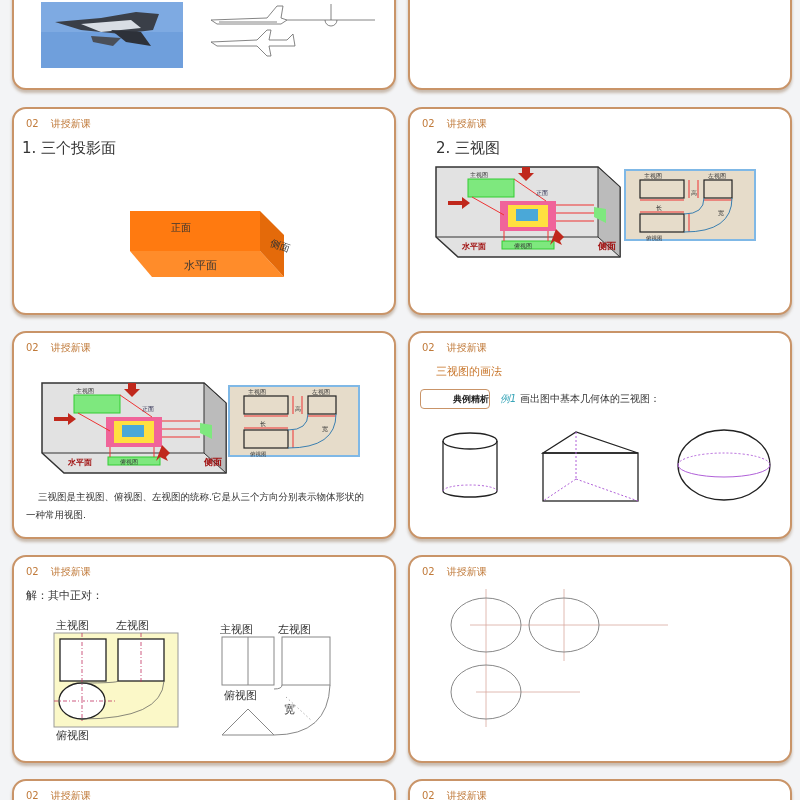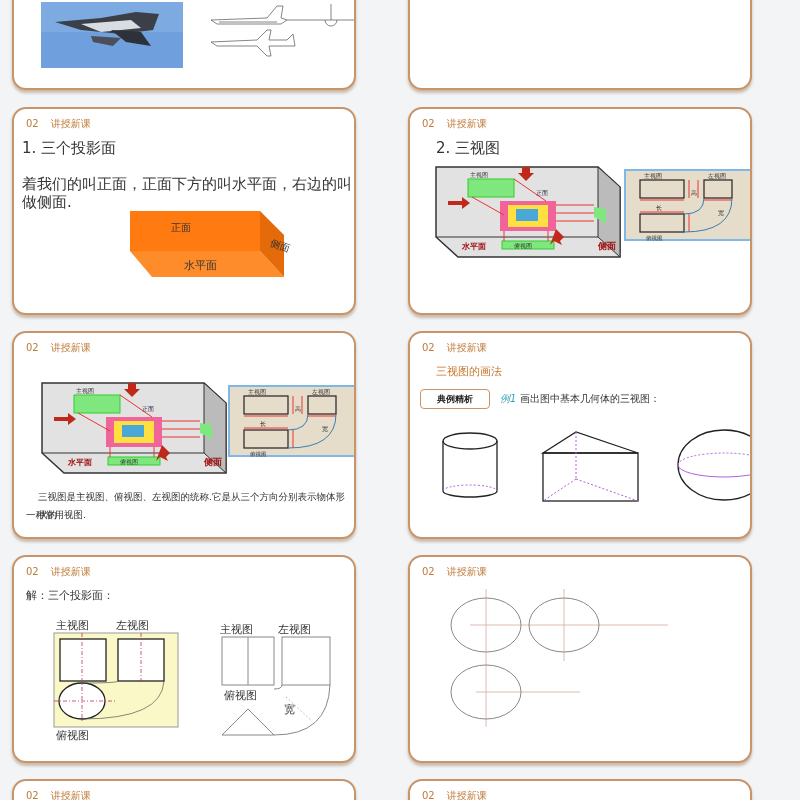--- a/index.html
+++ b/index.html
@@ -1,17 +1,17 @@
 <!DOCTYPE html>
 <html><head>
 <meta charset="utf-8">
 <style>
   html,body{margin:0;padding:0;}
   body{width:800px;height:800px;overflow:hidden;background:#f3f4f6;font-family:"DejaVu Sans","Liberation Sans",sans-serif;position:relative;}
-  .card{position:absolute;width:344px;height:208px;background:#fff;border:2px solid #c99468;border-radius:14px;box-shadow:0 3px 3px rgba(120,80,40,0.35);box-sizing:border-box;overflow:hidden;}
+  .card{position:absolute;width:384px;height:208px;background:#fff;border:2px solid #c99468;border-radius:14px;box-shadow:0 3px 3px rgba(120,80,40,0.35);box-sizing:border-box;overflow:hidden;}
   .hdr{position:absolute;left:12px;top:8px;font-size:10px;color:#c07a3a;}
   .hdr .num{margin-right:12px;}
   .txt{position:absolute;font-size:15px;color:#333;line-height:18px;}
   svg{position:absolute;overflow:visible;}
   .lbl{font-family:"DejaVu Sans",sans-serif;}
 </style>
 </head>
 <body>
 
 <div class="card" style="left:12px;top:-118px;">
@@ -34,21 +34,20 @@
   </svg>
 </div>
 
 <div class="card" style="left:408px;top:-118px;"></div>
 
 <div class="card" style="left:12px;top:107px;">
   <div class="hdr">
     <span class="num">02</span><span>讲授新课</span>
   </div>
   <div class="txt" style="left:8px;top:30px;">1. 三个投影面</div>
-  <div class="txt" style="left:8px;top:66px;">着我们的叫正面，正面下方的叫水平面，右边的叫做侧面.</div>
   <svg width="170" height="70" style="left:116px;top:102px;">
     <polygon points="0,0 130,0 130,40 0,40" fill="#ff7a10"></polygon>
     <polygon points="0,40 130,40 154,66 22,66" fill="#ff8c2a"></polygon>
     <polygon points="130,0 154,24 154,66 130,40" fill="#e46a0a"></polygon>
   </svg>
   <div class="txt" style="left:157px;top:110px;font-size:10px;">正面</div>
   <div class="txt" style="left:170px;top:148px;font-size:11px;">水平面</div>
   <div class="txt" style="left:256px;top:128px;font-size:10px;transform:rotate(20deg);">侧面</div>
 </div>
 
@@ -165,21 +164,21 @@
   </svg>
   <div class="txt" style="left:24px;top:155px;font-size:9.5px;">三视图是主视图、俯视图、左视图的统称.它是从三个方向分别表示物体形状的</div>
   <div class="txt" style="left:12px;top:173px;font-size:9.5px;text-align:right;">一种常用视图.</div>
 </div>
 
 <div class="card" style="left:408px;top:331px;">
   <div class="hdr">
     <span class="num">02</span><span>讲授新课</span>
   </div>
   <div class="txt" style="left:26px;top:30px;font-size:11px;font-weight:normal;color:#c8752a;">三视图的画法</div>
-  <div style="position:absolute;left:10px;top:56px;width:68px;height:18px;border:1px solid #c99468;border-radius:4px;text-align:center;font-size:9px;font-weight:bold;line-height:18px;color:#222;">典例精析</div>
+  <div style="position:absolute;left:10px;top:56px;width:68px;height:18px;border:1px solid #c99468;border-radius:4px;text-align:right;font-size:9px;font-weight:bold;line-height:18px;color:#222;">典例精析</div>
   <div class="txt" style="left:90px;top:57px;font-size:10px;color:#3aa6b9;font-style:italic;">例1</div>
   <div class="txt" style="left:110px;top:57px;font-size:10px;">画出图中基本几何体的三视图：</div>
   <svg width="60" height="70" style="left:32px;top:98px;">
     <ellipse cx="28" cy="10" rx="27" ry="8" fill="none" stroke="#222" stroke-width="1.3"></ellipse>
     <line x1="1" y1="10" x2="1" y2="60" stroke="#222" stroke-width="1.3"></line>
     <line x1="55" y1="10" x2="55" y2="60" stroke="#222" stroke-width="1.3"></line>
     <path d="M1,60 A27,6 0 0 0 55,60" fill="none" stroke="#222" stroke-width="1.3"></path>
     <path d="M1,60 A27,6 0 0 1 55,60" fill="none" stroke="#b060d8" stroke-dasharray="2,2"></path>
   </svg>
   <svg width="100" height="72" style="left:132px;top:98px;">
@@ -193,21 +192,21 @@
     <ellipse cx="48" cy="36" rx="46" ry="35" fill="none" stroke="#222" stroke-width="1.3"></ellipse>
     <path d="M2,36 A46,12 0 0 0 94,36" fill="none" stroke="#b060d8" stroke-width="1"></path>
     <path d="M2,36 A46,12 0 0 1 94,36" fill="none" stroke="#b060d8" stroke-dasharray="2,2"></path>
   </svg>
 </div>
 
 <div class="card" style="left:12px;top:555px;">
   <div class="hdr">
     <span class="num">02</span><span>讲授新课</span>
   </div>
-  <div class="txt" style="left:12px;top:30px;font-size:11px;">解：三个投影面：</div>
+  <div class="txt" style="left:12px;top:30px;font-size:11px;">解：其中正对：</div>
   <svg width="130" height="100" style="left:38px;top:74px;">
     <rect x="2" y="2" width="124" height="94" fill="#fbf8c8" stroke="#999"></rect>
     <rect x="8" y="8" width="46" height="42" fill="#fff" stroke="#222" stroke-width="1.3"></rect>
     <rect x="66" y="8" width="46" height="42" fill="#fff" stroke="#222" stroke-width="1.3"></rect>
     <ellipse cx="30" cy="70" rx="23" ry="18" fill="#fff" stroke="#222" stroke-width="1.3"></ellipse>
     <g stroke="#c03060" stroke-dasharray="4,2,1,2" stroke-width="0.8">
       <line x1="30" y1="2" x2="30" y2="92"></line>
         <line x1="89" y1="2" x2="89" y2="52"></line>
         <line x1="2" y1="70" x2="64" y2="70"></line>
     </g>

